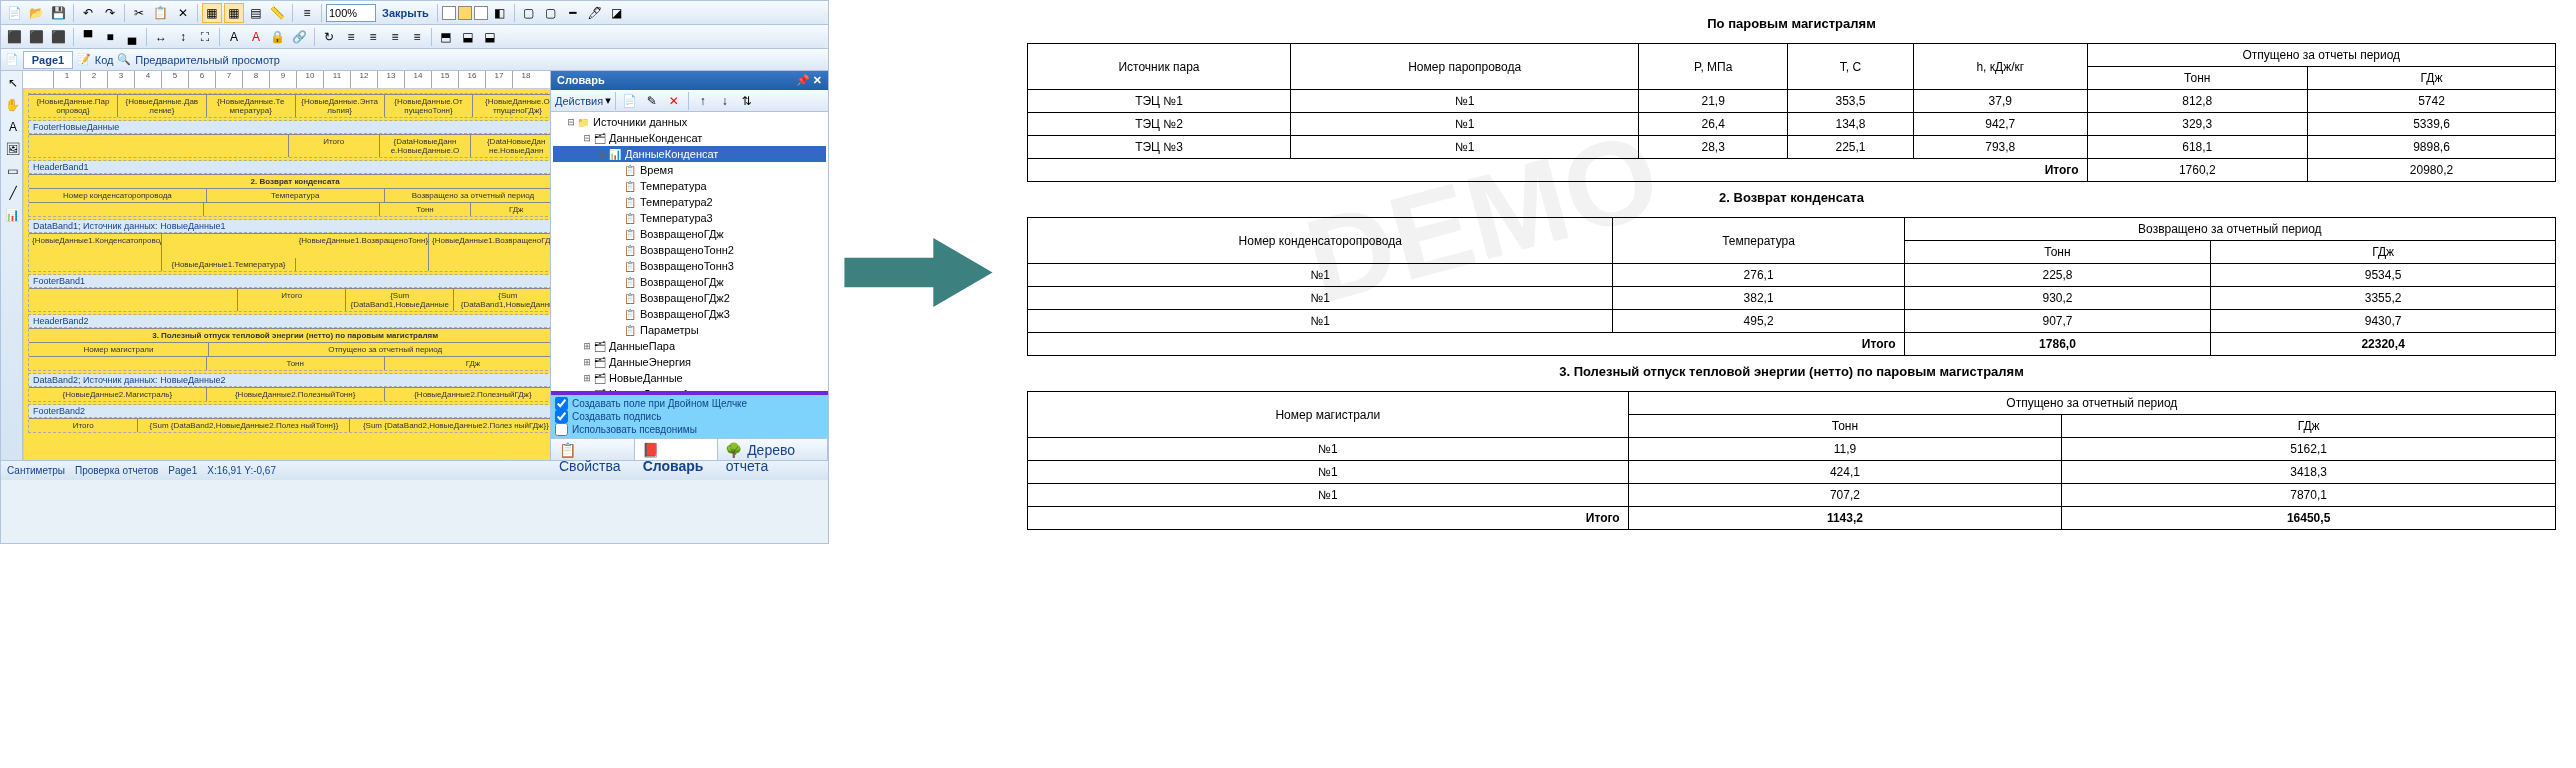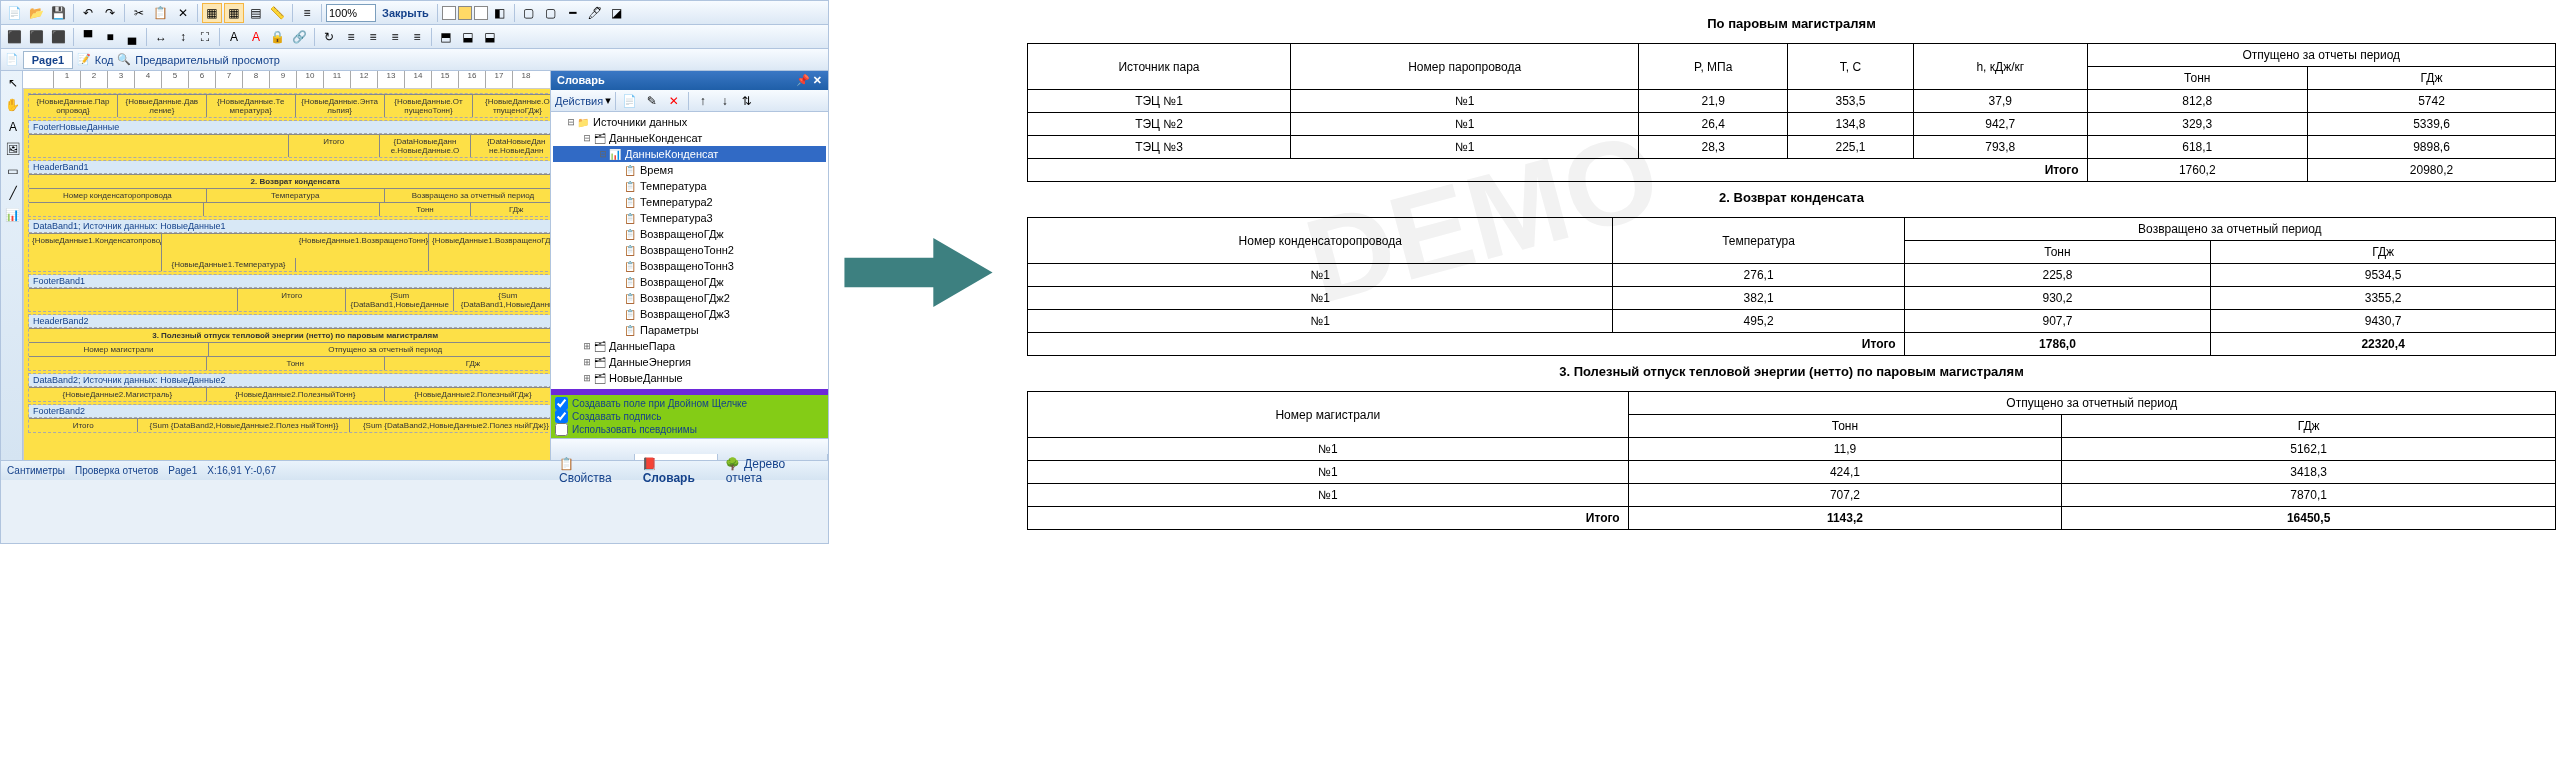--- a/index.html
+++ b/index.html
@@ -28,24 +28,24 @@
 .band-cell { border-right: 1px solid #888; padding: 2px 3px; text-align: center; overflow: hidden; font-size: 8px; }
 .dict-panel { width: 278px; background: #eef5fb; border-left: 1px solid #b0c4de; display: flex; flex-direction: column; }
 .dict-title { background: linear-gradient(#3a77c5, #1f5fa8); color: #fff; padding: 3px 6px; font-weight: bold; display: flex; justify-content: space-between; }
 .dict-toolbar { height: 22px; background: linear-gradient(#f7fbff, #dce8f5); display: flex; align-items: center; padding: 0 4px; gap: 2px; border-bottom: 1px solid #b0c4de; }
 .tree { flex: 1; background: #fff; overflow: auto; padding: 2px; }
 .tree-node { display: flex; align-items: center; padding: 1px 0; cursor: pointer; }
 .tree-node.selected { background: #316ac5; color: #fff; }
 .tree-toggle { width: 12px; display: inline-block; text-align: center; color: #666; font-size: 9px; }
 .tree-icon { width: 14px; height: 14px; display: inline-flex; align-items: center; justify-content: center; margin-right: 2px; font-size: 10px; }
 .indent-1 { padding-left: 12px; } .indent-2 { padding-left: 28px; } .indent-3 { padding-left: 44px; } .indent-4 { padding-left: 59px; }
-.dict-opts { background: #84cc16; padding: 2px 4px; border-top: 6px solid #6d28d9; }
+.dict-opts { background: #7dd3fc; padding: 2px 4px; border-top: 4px solid #6d28d9; }
 .checkbox-row { display: flex; align-items: center; gap: 4px; font-size: 10px; color: #15428b; }
 .dict-tabs { height: 22px; background: linear-gradient(#f7fbff, #dce8f5); display: flex; border-top: 1px solid #b0c4de; }
-.dict-tab { padding: 3px 8px; border-right: 1px solid #b0c4de; font-size: 12px; color: #15428b; cursor: pointer; margin-top: 15px; }
+.dict-tab { padding: 3px 8px; border-right: 1px solid #b0c4de; font-size: 14px; color: #15428b; cursor: pointer; }
 .dict-tab.active { background: #fff; font-weight: bold; }
 .status-bar { height: 20px; background: linear-gradient(#eaf3fb, #d5e4f2); border-top: 1px solid #b0c4de; display: flex; align-items: center; padding: 0 6px; gap: 10px; font-size: 10px; color: #15428b; }
 .arrow { width: 178px; display: flex; align-items: center; justify-content: center; }
 .arrow svg { fill: #3d8080; }
 .output { flex: 1; padding: 8px 20px; font-size: 13px; color: #000; position: relative; }
 .watermark { position: absolute; font-size: 119px; color: #f2f2f2; transform: rotate(-15deg); top: 149px; left: 297px; font-weight: bold; z-index: 0; pointer-events: none; }
 .output .section-title { text-align: center; font-weight: bold; margin: 8px 0; }
 .out-table { border-collapse: collapse; width: 100%; margin-bottom: 6px; position: relative; z-index: 1; margin-top: 12px; }
 .out-table th, .out-table td { border: 1px solid #000; padding: 4px 8px; text-align: center; font-size: 12px; }
 .out-table th { font-weight: normal; }

